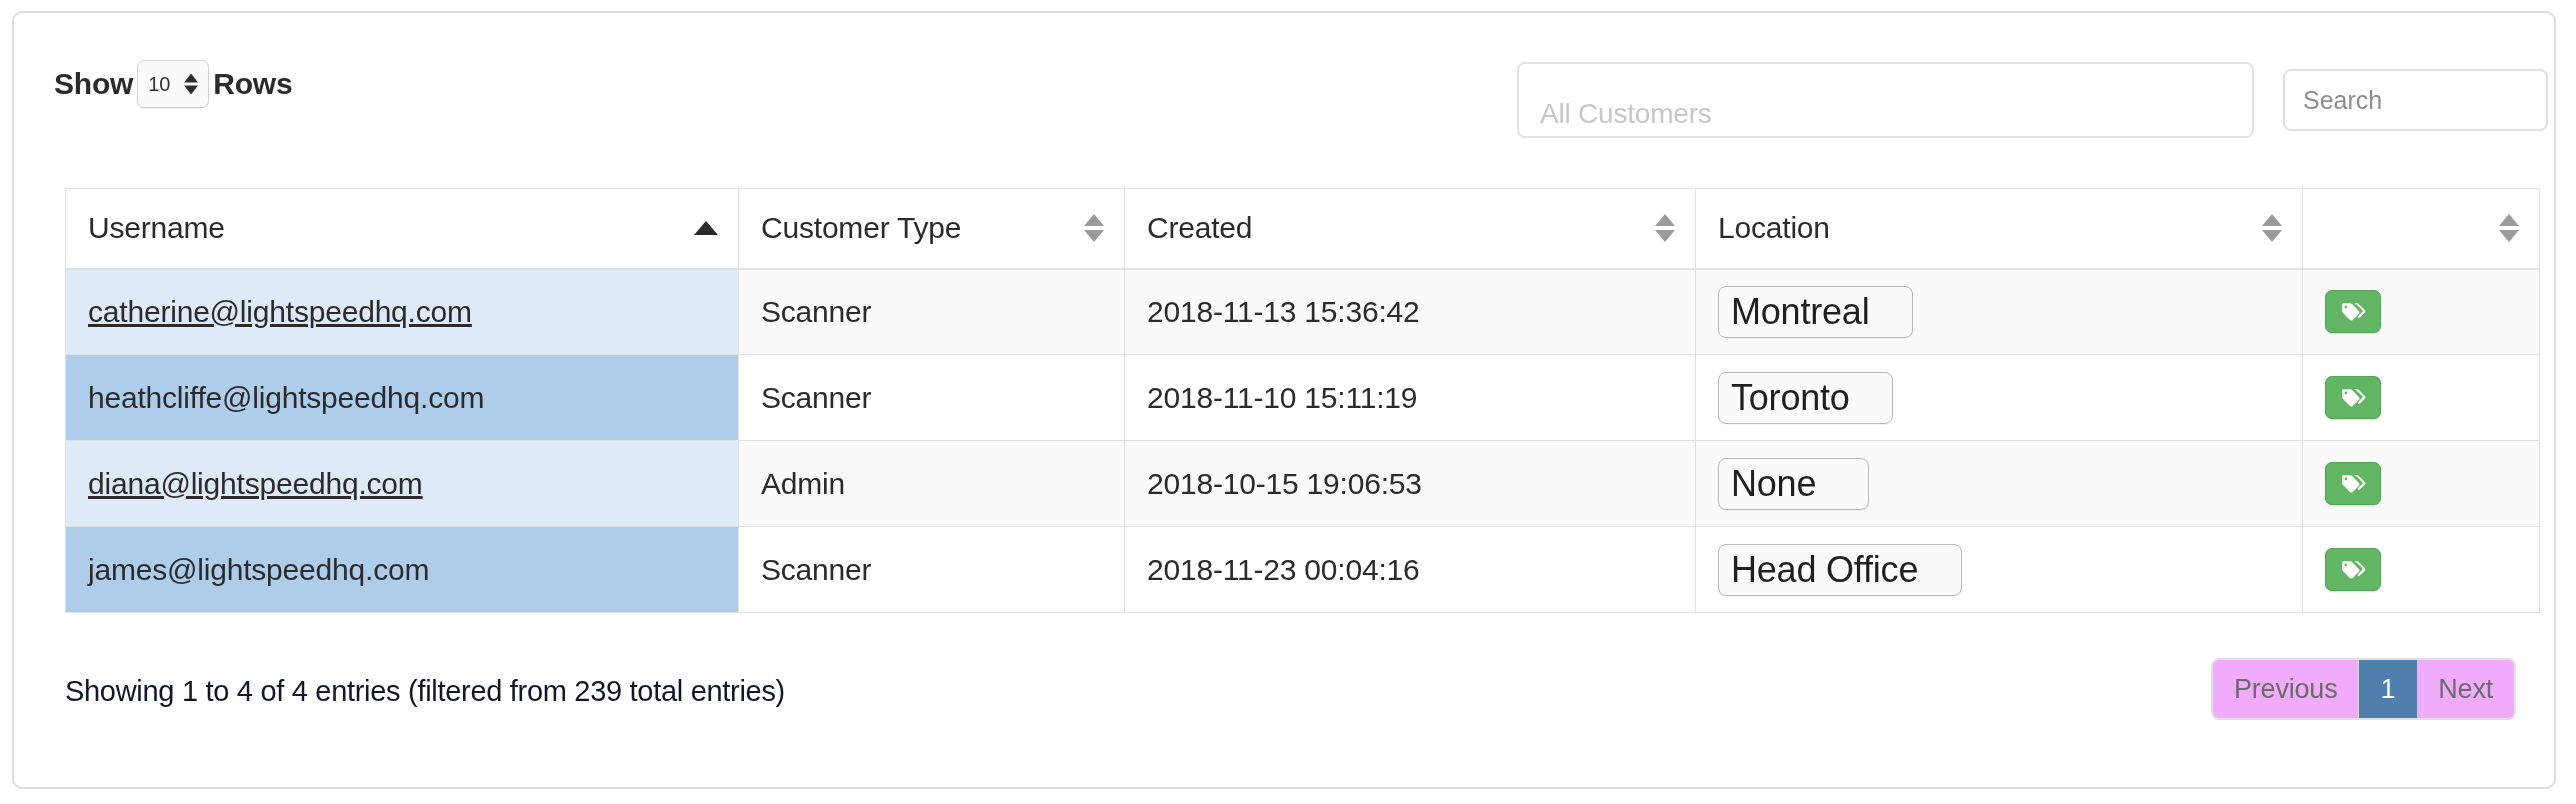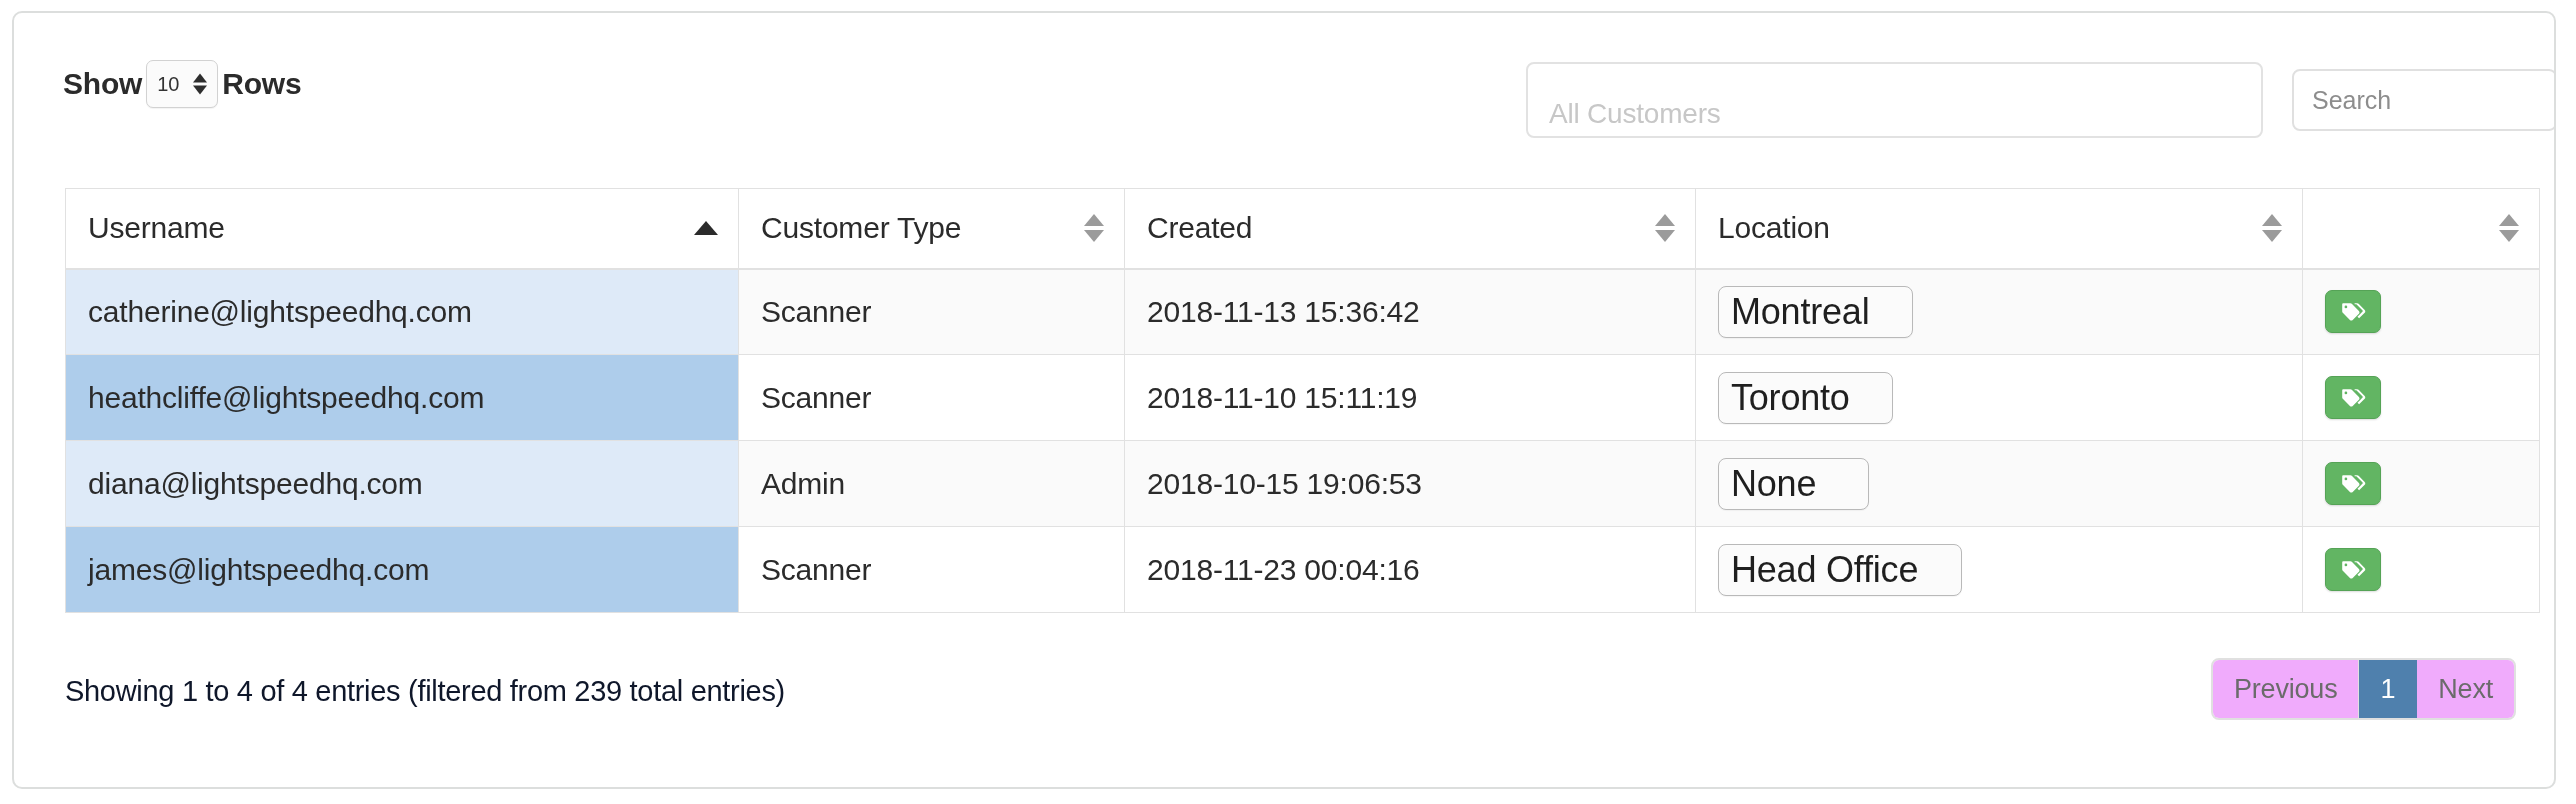--- a/index.html
+++ b/index.html
@@ -36,21 +36,21 @@
 
   .card-inner {
     position: relative;
     width: 100%;
     height: 100%;
   }
 
   
   .controls {
     position: absolute;
-    left: 9px;
+    left: 0;
     top: 0;
     width: 100%;
     height: 149px;
   }
 
   .show-rows {
     position: absolute;
     left: 40px;
     top: 47px;
     display: flex;
@@ -215,21 +215,21 @@
     font-size: 30px;
     color: #2b2b2b;
     letter-spacing: -0.2px;
   }
 
   
   tbody tr.odd  td { background: #fafafa; }
   tbody tr.even td { background: #ffffff; }
 
   
-  tbody tr.odd  td.sorted { background: #deeaf8; }
+  tbody tr.odd  td.sorted { background: #deeaf8; text-decoration: underline; }
   tbody tr.even td.sorted { background: #aecdeb; }
 
   td.cell-action { text-align: left; }
 
   
   .loc-select {
     appearance: none;
     -webkit-appearance: none;
     box-sizing: border-box;
     height: 52px;

